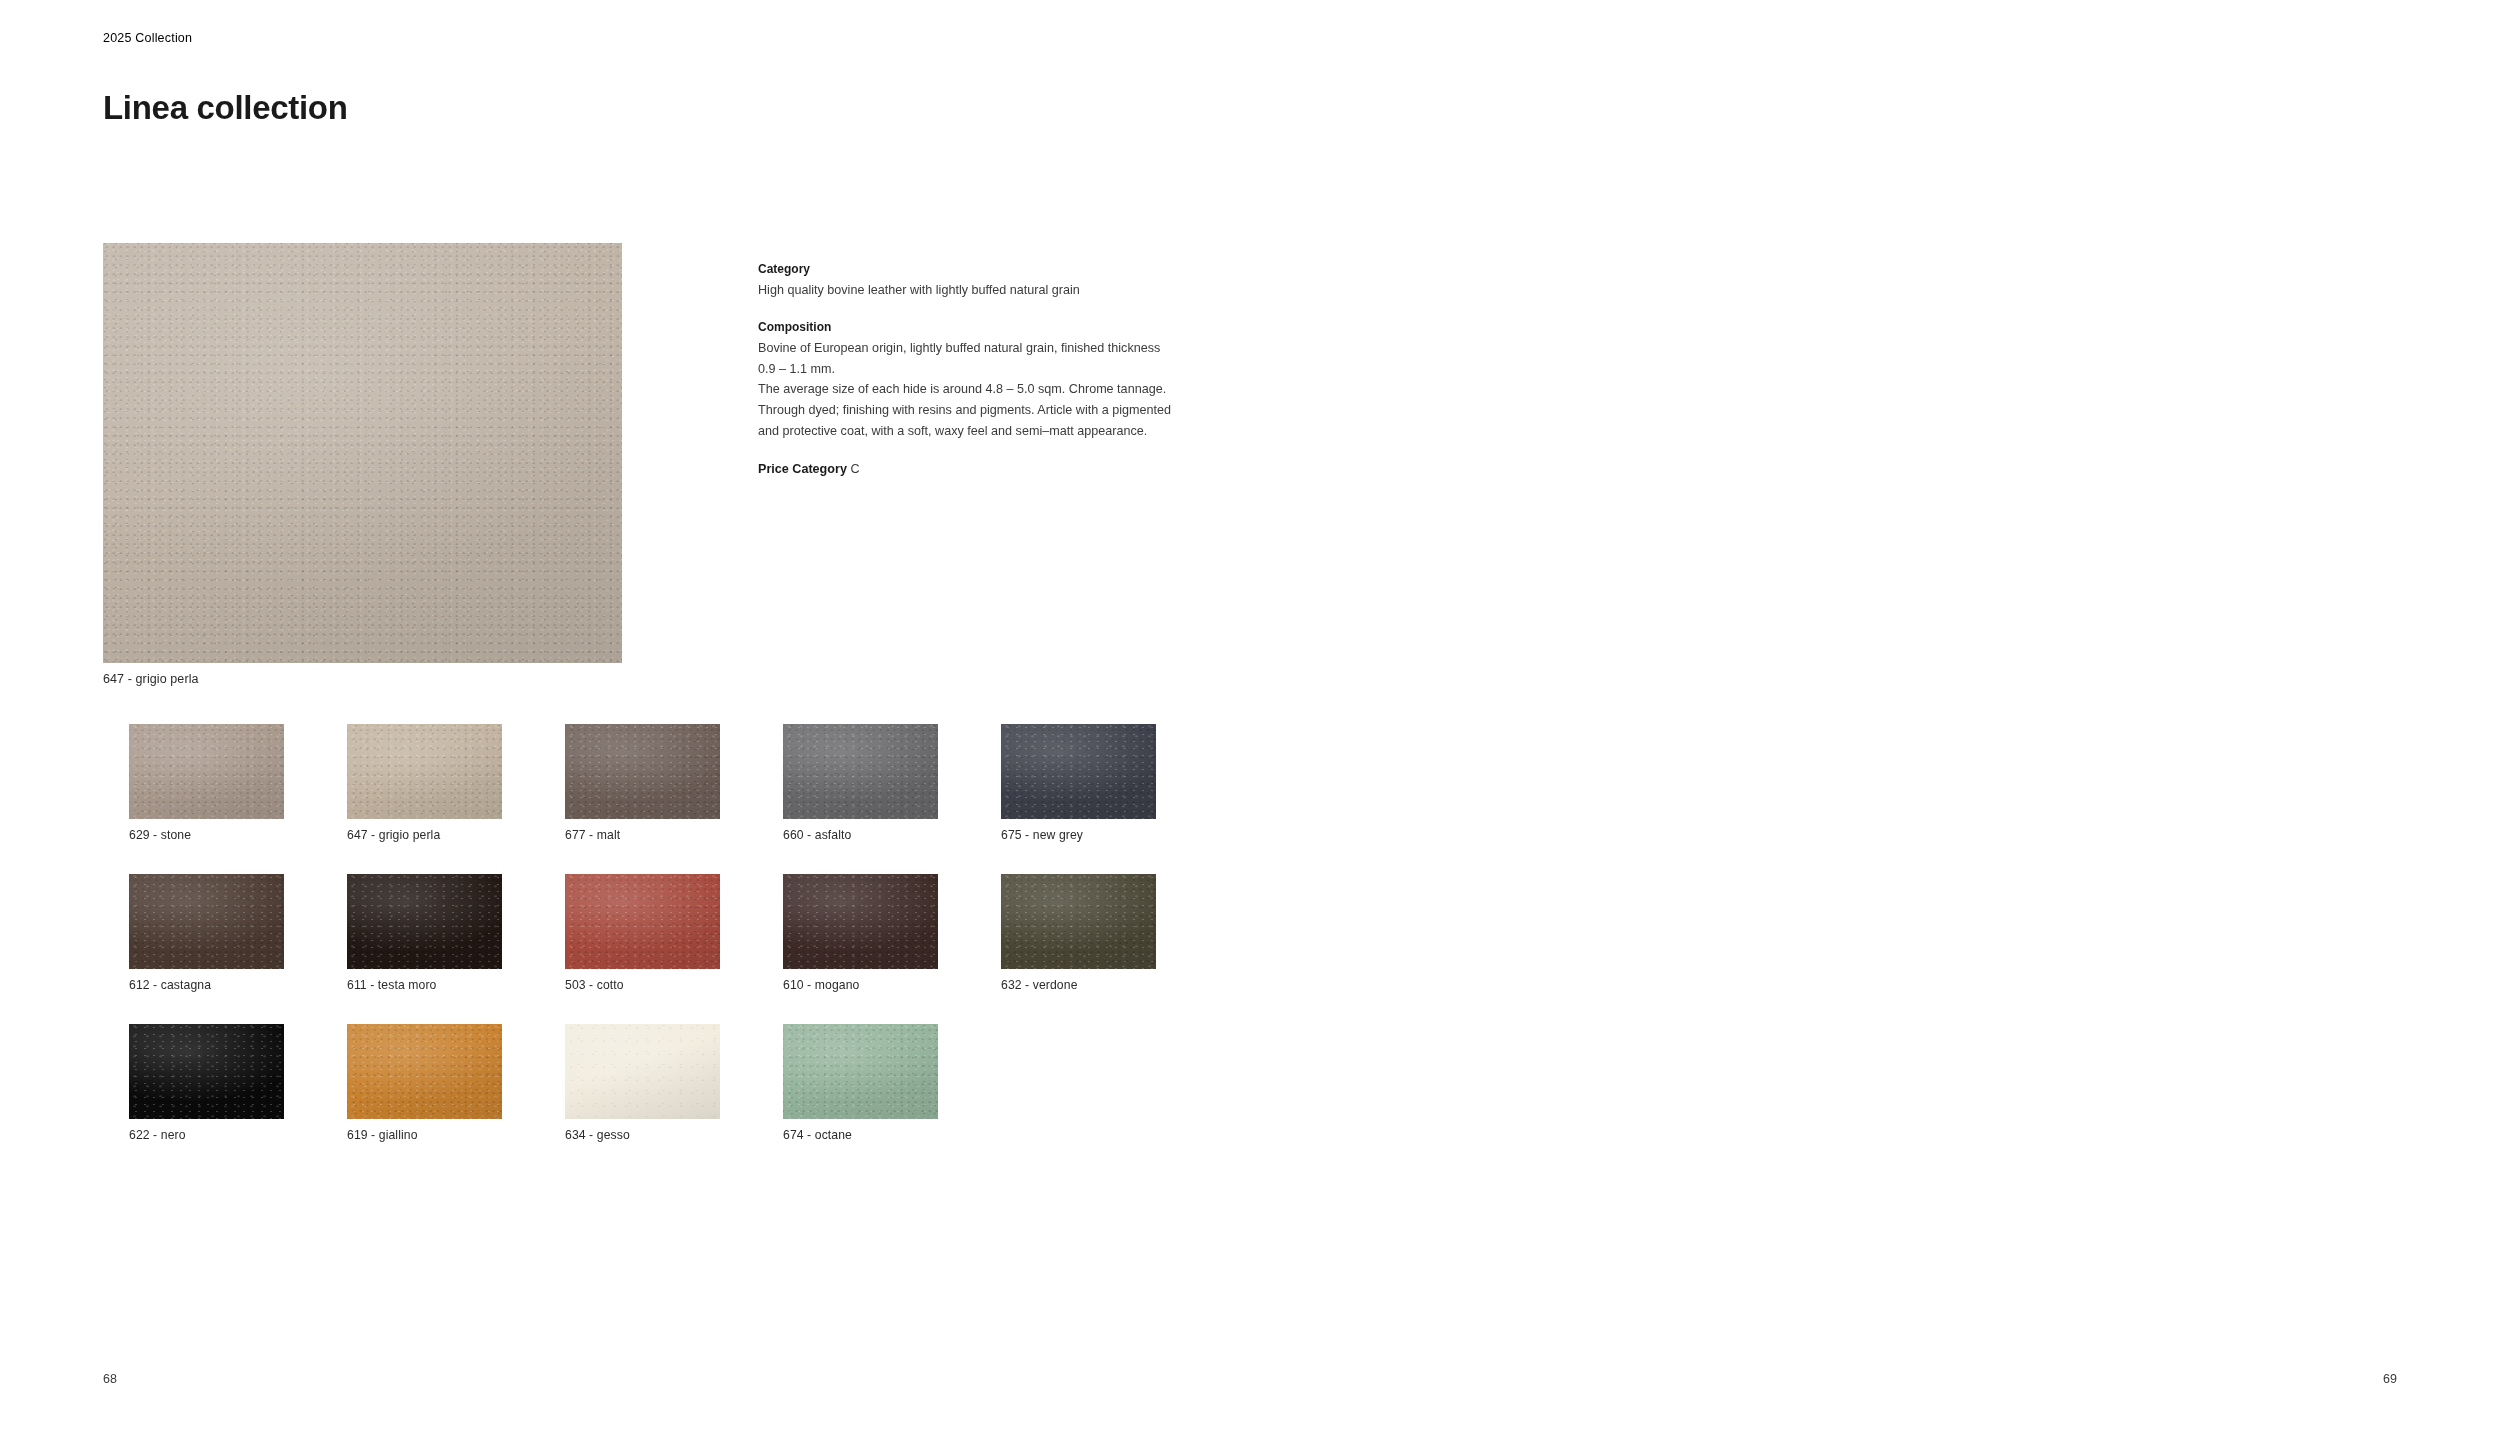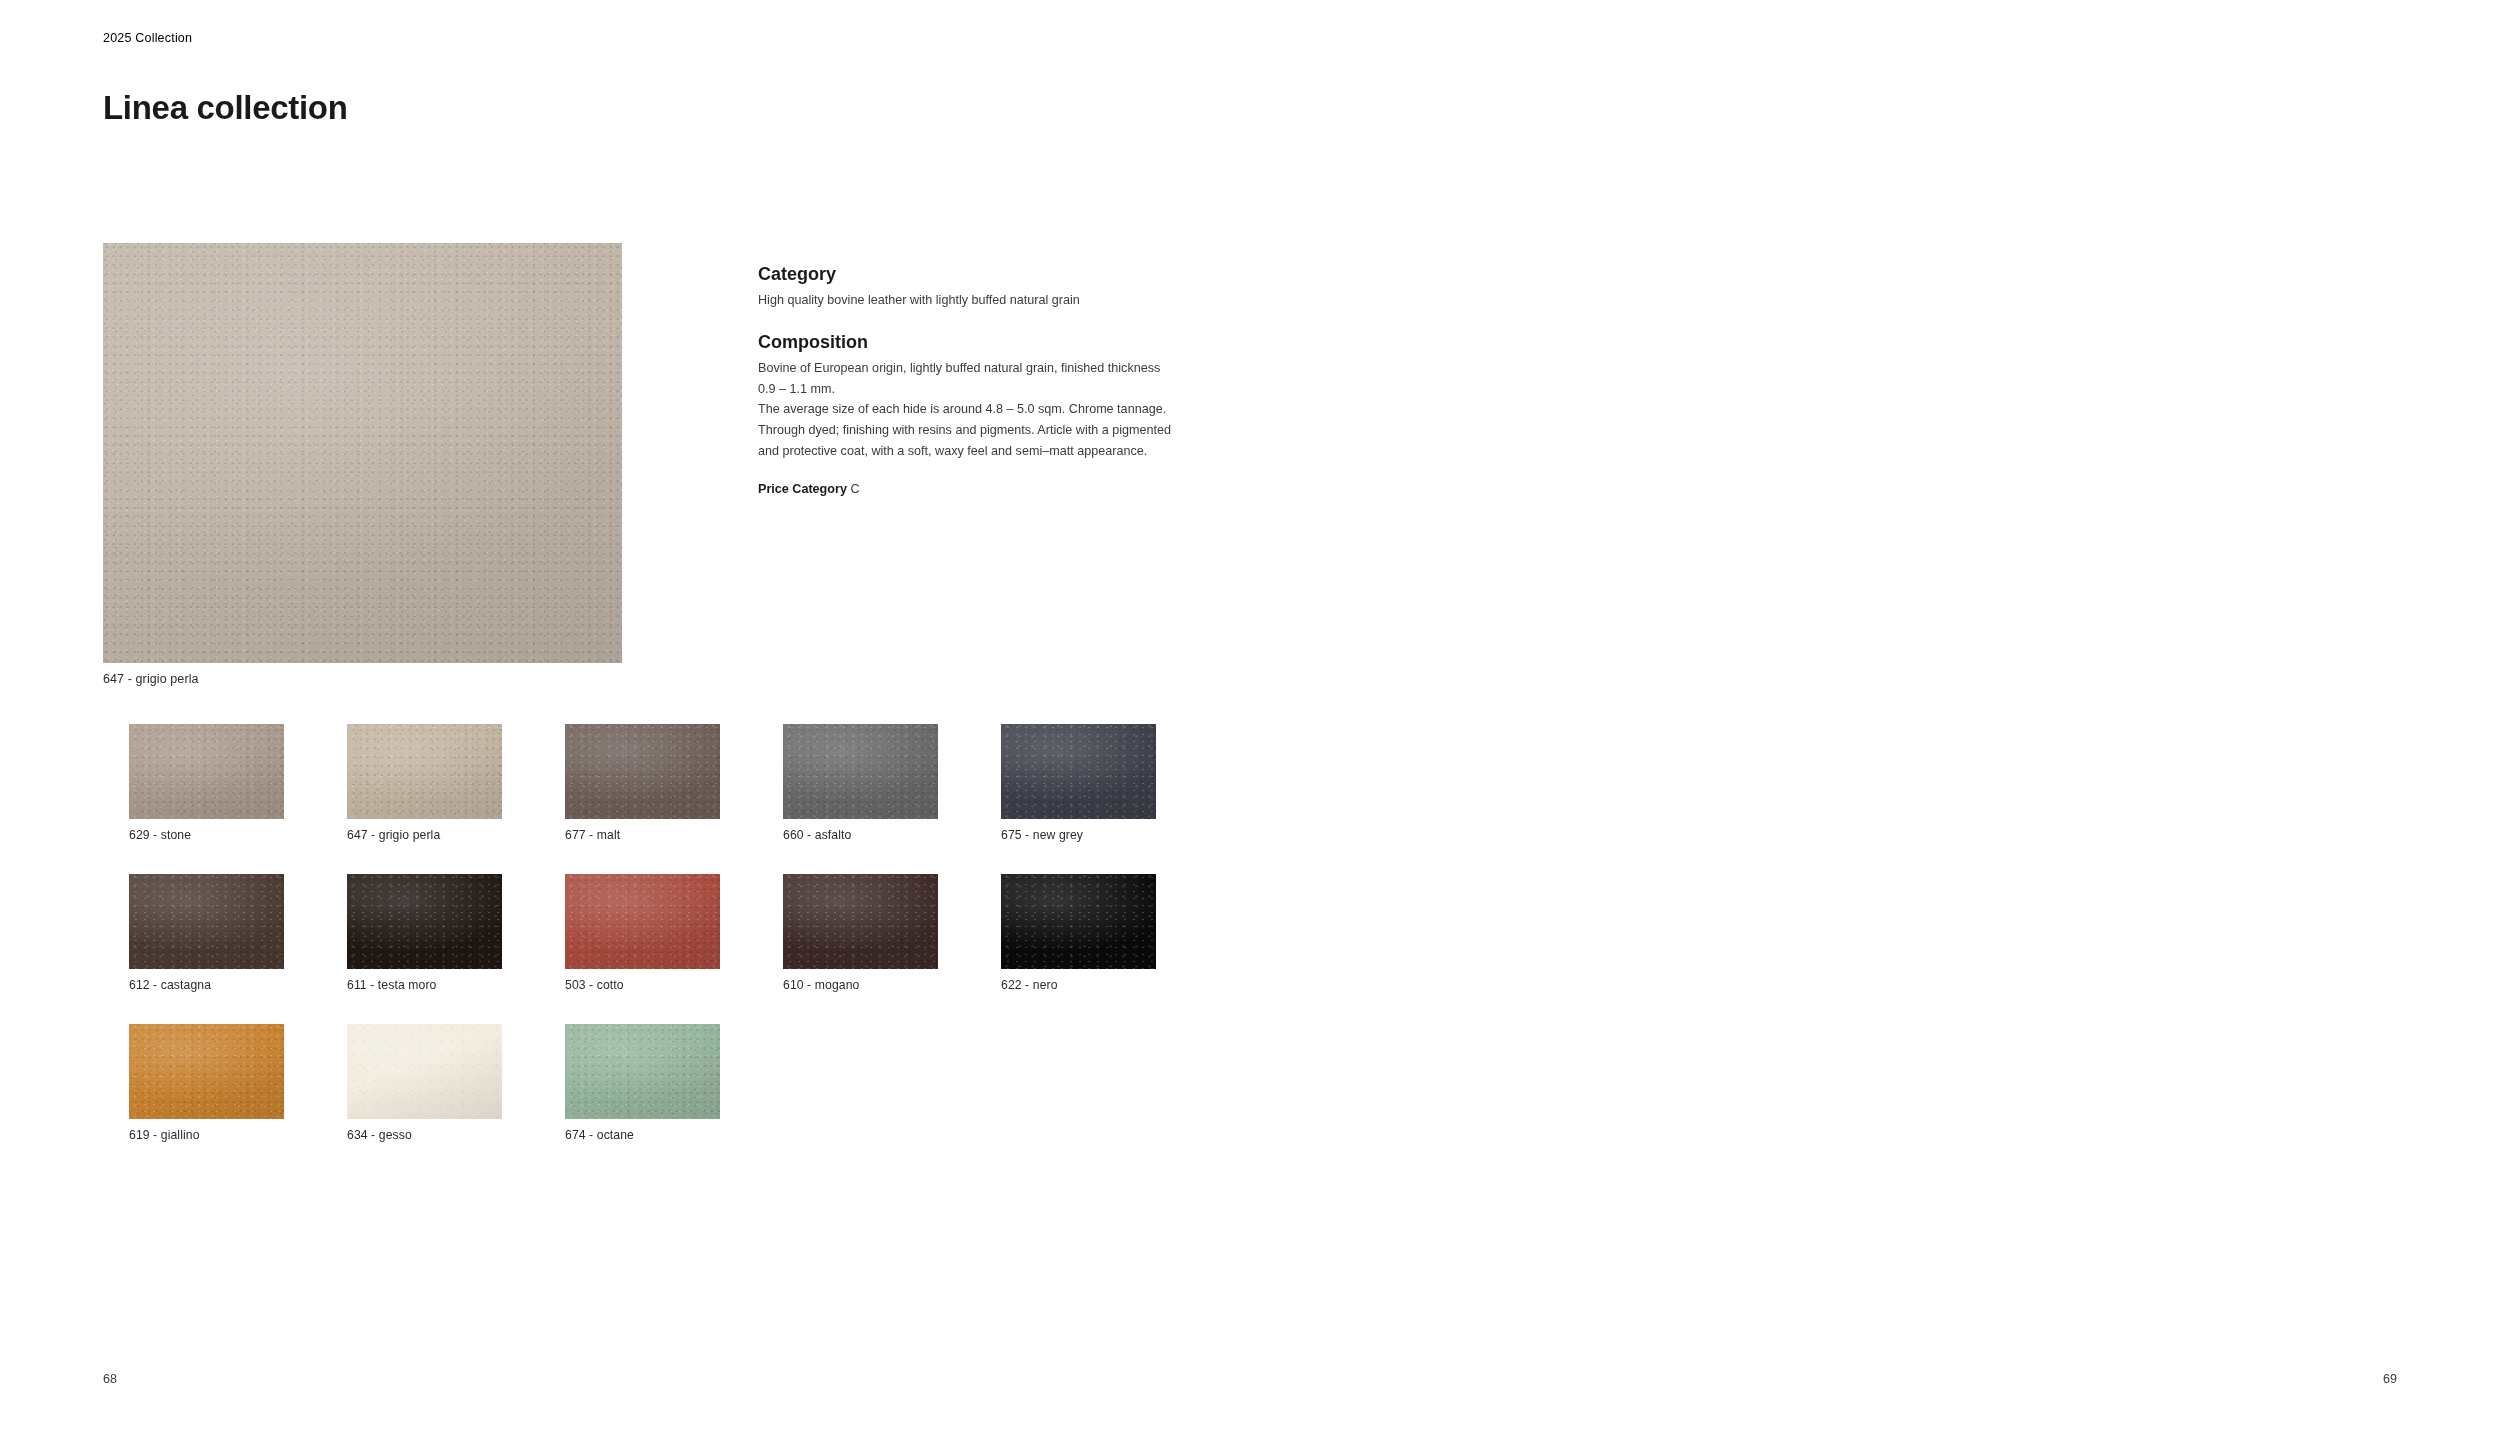--- a/index.html
+++ b/index.html
@@ -83,21 +83,21 @@
     top: 243px;
     width: 420px;
     font-size: 12.6px;
     line-height: 1.66;
     color: #3b3b3b;
   }
   .page.left .spec  { left: 758px; }
 
   .spec h4 {
     margin: 0;
-    font-size: 18px;
+    font-size: 12px;
     font-weight: 700;
     color: #1a1a1a;
     line-height: 1.66;
   }
   .spec p {
     margin: 0 0 17px 0;
   }
   .spec p:last-child { margin-bottom: 0; }
   .spec .price-line {
     font-weight: 700;
@@ -262,20 +262,27 @@
           <div class="swatch-label">503 - cotto</div>
         </div>
         <div class="swatch-cell">
           <div class="swatch-chip" style="background: rgb(61, 42, 39);">
             <div class="grain"></div>
             <div class="sheen"></div>
           </div>
           <div class="swatch-label">610 - mogano</div>
         </div>
         <div class="swatch-cell">
+          <div class="swatch-chip" style="background: rgb(74, 71, 54);">
+            <div class="grain"></div>
+            <div class="sheen"></div>
+          </div>
+          <div class="swatch-label">632 - verdone</div>
+        </div>
+        <div class="swatch-cell">
           <div class="swatch-chip" style="background: rgb(10, 10, 10);">
             <div class="grain"></div>
             <div class="sheen"></div>
           </div>
           <div class="swatch-label">622 - nero</div>
         </div>
         <div class="swatch-cell">
           <div class="swatch-chip" style="background: rgb(201, 130, 47);">
             <div class="grain"></div>
             <div class="sheen"></div>

